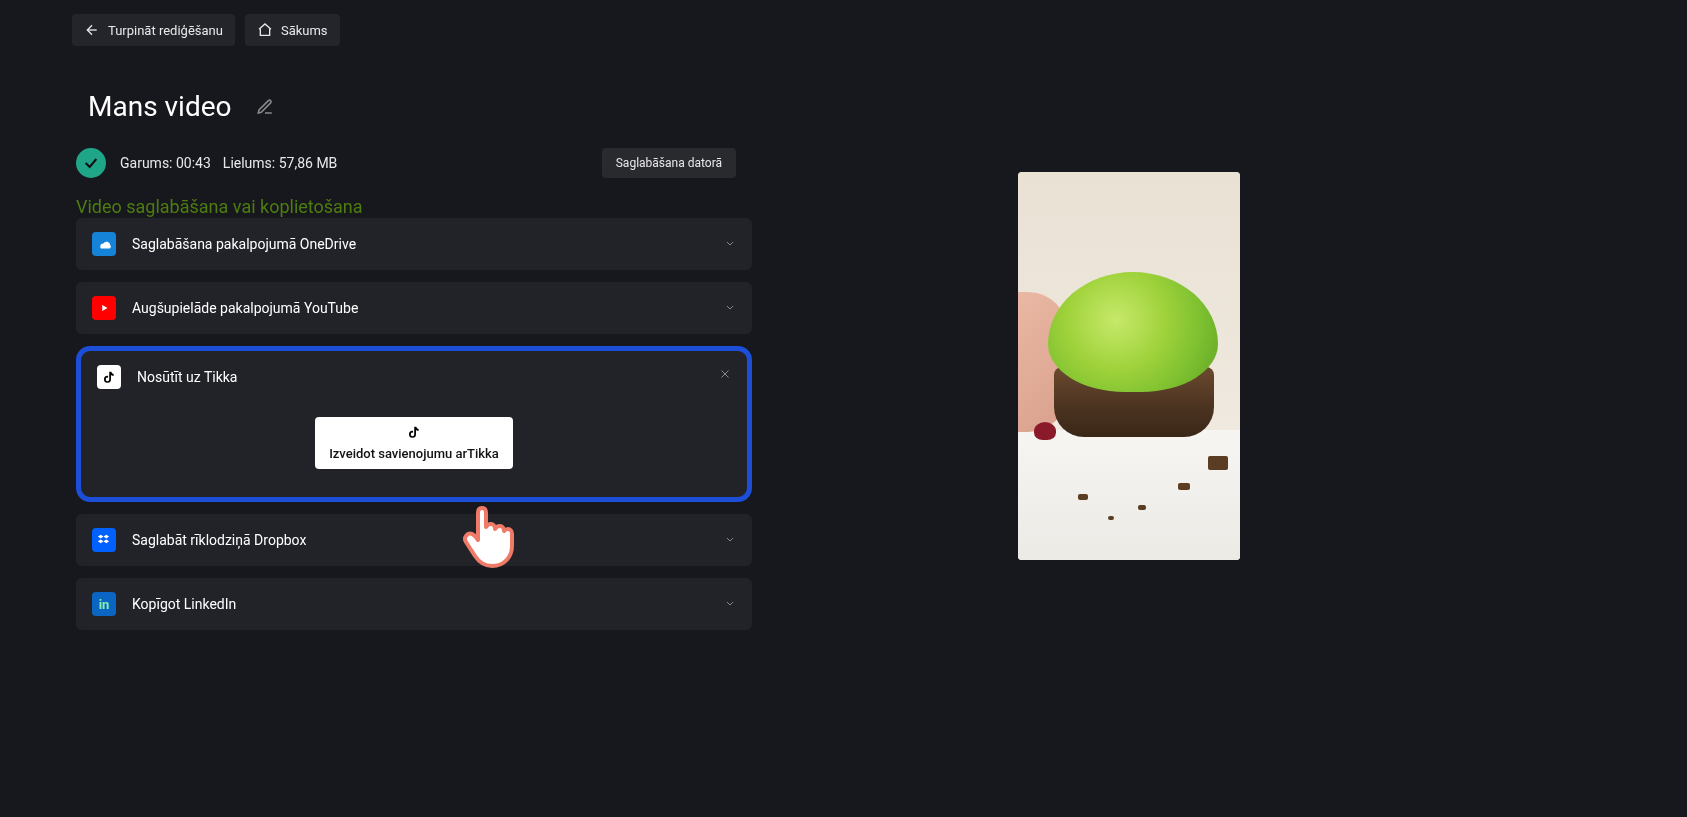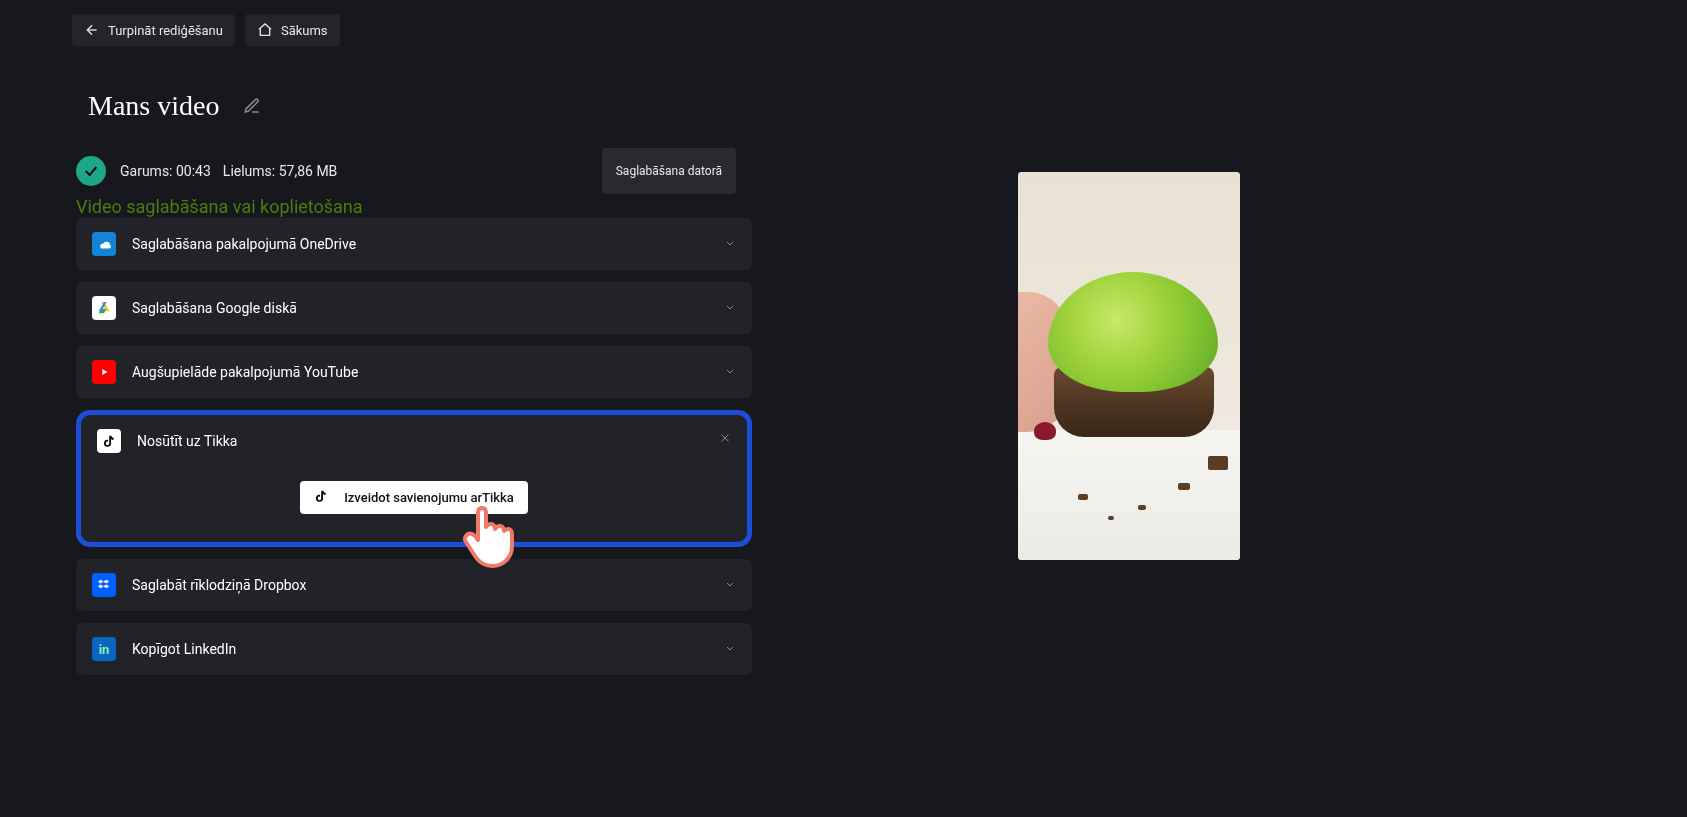--- a/index.html
+++ b/index.html
@@ -19,38 +19,38 @@
     background: rgba(255,255,255,0.06);
     border-radius: 4px;
     padding: 8px 12px;
     display: flex; align-items: center; gap: 8px;
     font-size: 13px;
     cursor: pointer;
   }
   .nav-icon { width: 16px; height: 16px; display: inline-flex; align-items: center; justify-content: center; }
 
   
-  .title-row { position: absolute; left: 88px; top: 90px; display: flex; align-items: center; gap: 24px; font-family: Liberation Serif, serif; }
+  .title-row { position: absolute; left: 88px; top: 90px; display: flex; align-items: center; gap: 24px; }
   .title { font-size: 28px; font-weight: 400; color: #fff; }
   .edit-icon { width: 18px; height: 18px; cursor: pointer; opacity: .7; }
 
   
   .status-row { position: absolute; left: 76px; top: 148px; width: 660px; display: flex; align-items: center; }
   .status-check {
     width: 30px; height: 30px; border-radius: 50%;
     background: #1fa688;
     display: flex; align-items: center; justify-content: center;
     margin-right: 14px;
   }
   .status-text { font-size: 14px; color: #e8e8ea; }
   .status-gap { flex: 1; }
   .download-btn {
     background: rgba(255,255,255,0.08);
     border-radius: 4px;
-    padding: 16px 14px;
+    padding: 8px 14px;
     font-size: 12px;
     cursor: pointer;
   }
 
   .section-label { position: absolute; left: 76px; top: 196px; font-size: 18px; color: #4d7c0f; }
 
   
   .share-list { position: absolute; left: 76px; top: 218px; width: 676px; display: flex; flex-direction: column; gap: 12px; }
   .share-item {
     background: rgba(255,255,255,0.05);
@@ -77,24 +77,25 @@
     background: rgba(255,255,255,0.05);
     padding: 14px 16px 28px 16px;
     position: relative;
   }
   .tiktok-head { display: flex; align-items: center; gap: 16px; }
   .connect-btn {
     margin: 28px auto 0 auto;
     background: #fff; color: #111;
     border-radius: 4px;
     padding: 8px 14px;
-    display: flex; align-items: center; gap: 16px;
+    display: flex; align-items: center; gap: 4px;
     font-size: 13px; font-weight: 500;
     width: fit-content;
     cursor: pointer;
+    flex-direction: column;
   }
 
   
   .cursor-hand {
     position: absolute; left: 460px; top: 498px;
     width: 60px; height: 70px;
     pointer-events: none;
     z-index: 50;
   }
 
@@ -198,35 +199,20 @@
         </svg>
     </div>
     <span class="share-label">Saglabāšana pakalpojumā OneDrive</span>
     <span class="chevron">
       <svg width="12" height="12" viewBox="0 0 24 24" fill="none" stroke="#ccc" stroke-width="2">
           <polyline points="6 9 12 15 18 9"></polyline>
         </svg>
     </span>
   </div>
 
-  <div class="share-item">
-    <div class="share-icon ic-gdrive">
-      <svg width="16" height="16" viewBox="0 0 24 24">
-          <polygon fill="#34a853" points="4,20 8,13 16,13 12,20"></polygon>
-          <polygon fill="#fbbc04" points="12,3 20,17 16,17 8,3"></polygon>
-          <polygon fill="#4285f4" points="12,3 4,17 8,17 16,3"></polygon>
-        </svg>
-    </div>
-    <span class="share-label">Saglabāšana Google diskā</span>
-    <span class="chevron">
-      <svg width="12" height="12" viewBox="0 0 24 24" fill="none" stroke="#ccc" stroke-width="2">
-          <polyline points="6 9 12 15 18 9"></polyline>
-        </svg>
-    </span>
-  </div>
 
   <div class="share-item">
     <div class="share-icon ic-youtube">
       <svg width="14" height="14" viewBox="0 0 24 24">
           <polygon fill="#fff" points="9,7 9,17 18,12"></polygon>
         </svg>
     </div>
     <span class="share-label">Augšupielāde pakalpojumā YouTube</span>
     <span class="chevron">
       <svg width="12" height="12" viewBox="0 0 24 24" fill="none" stroke="#ccc" stroke-width="2">

